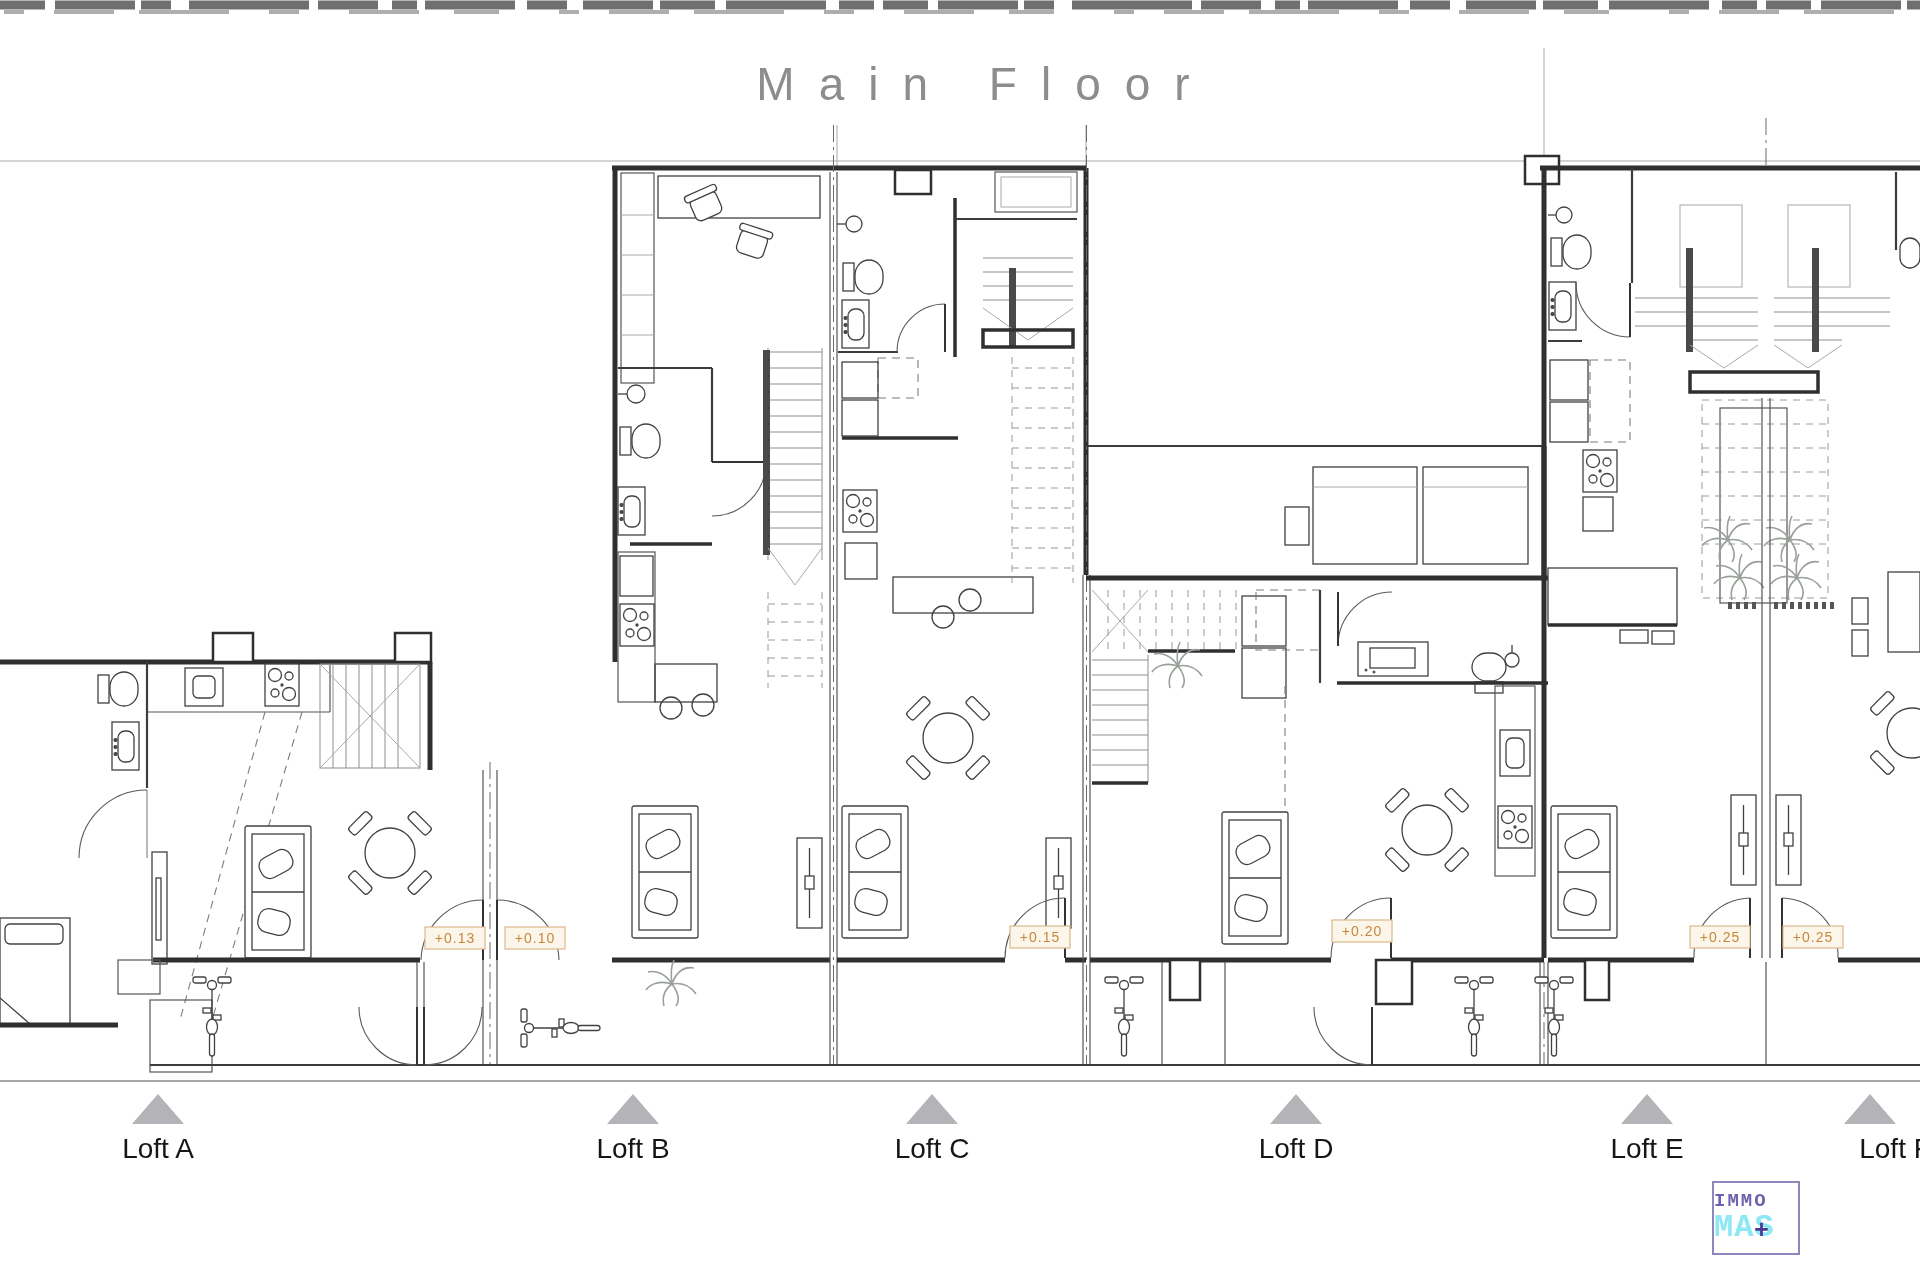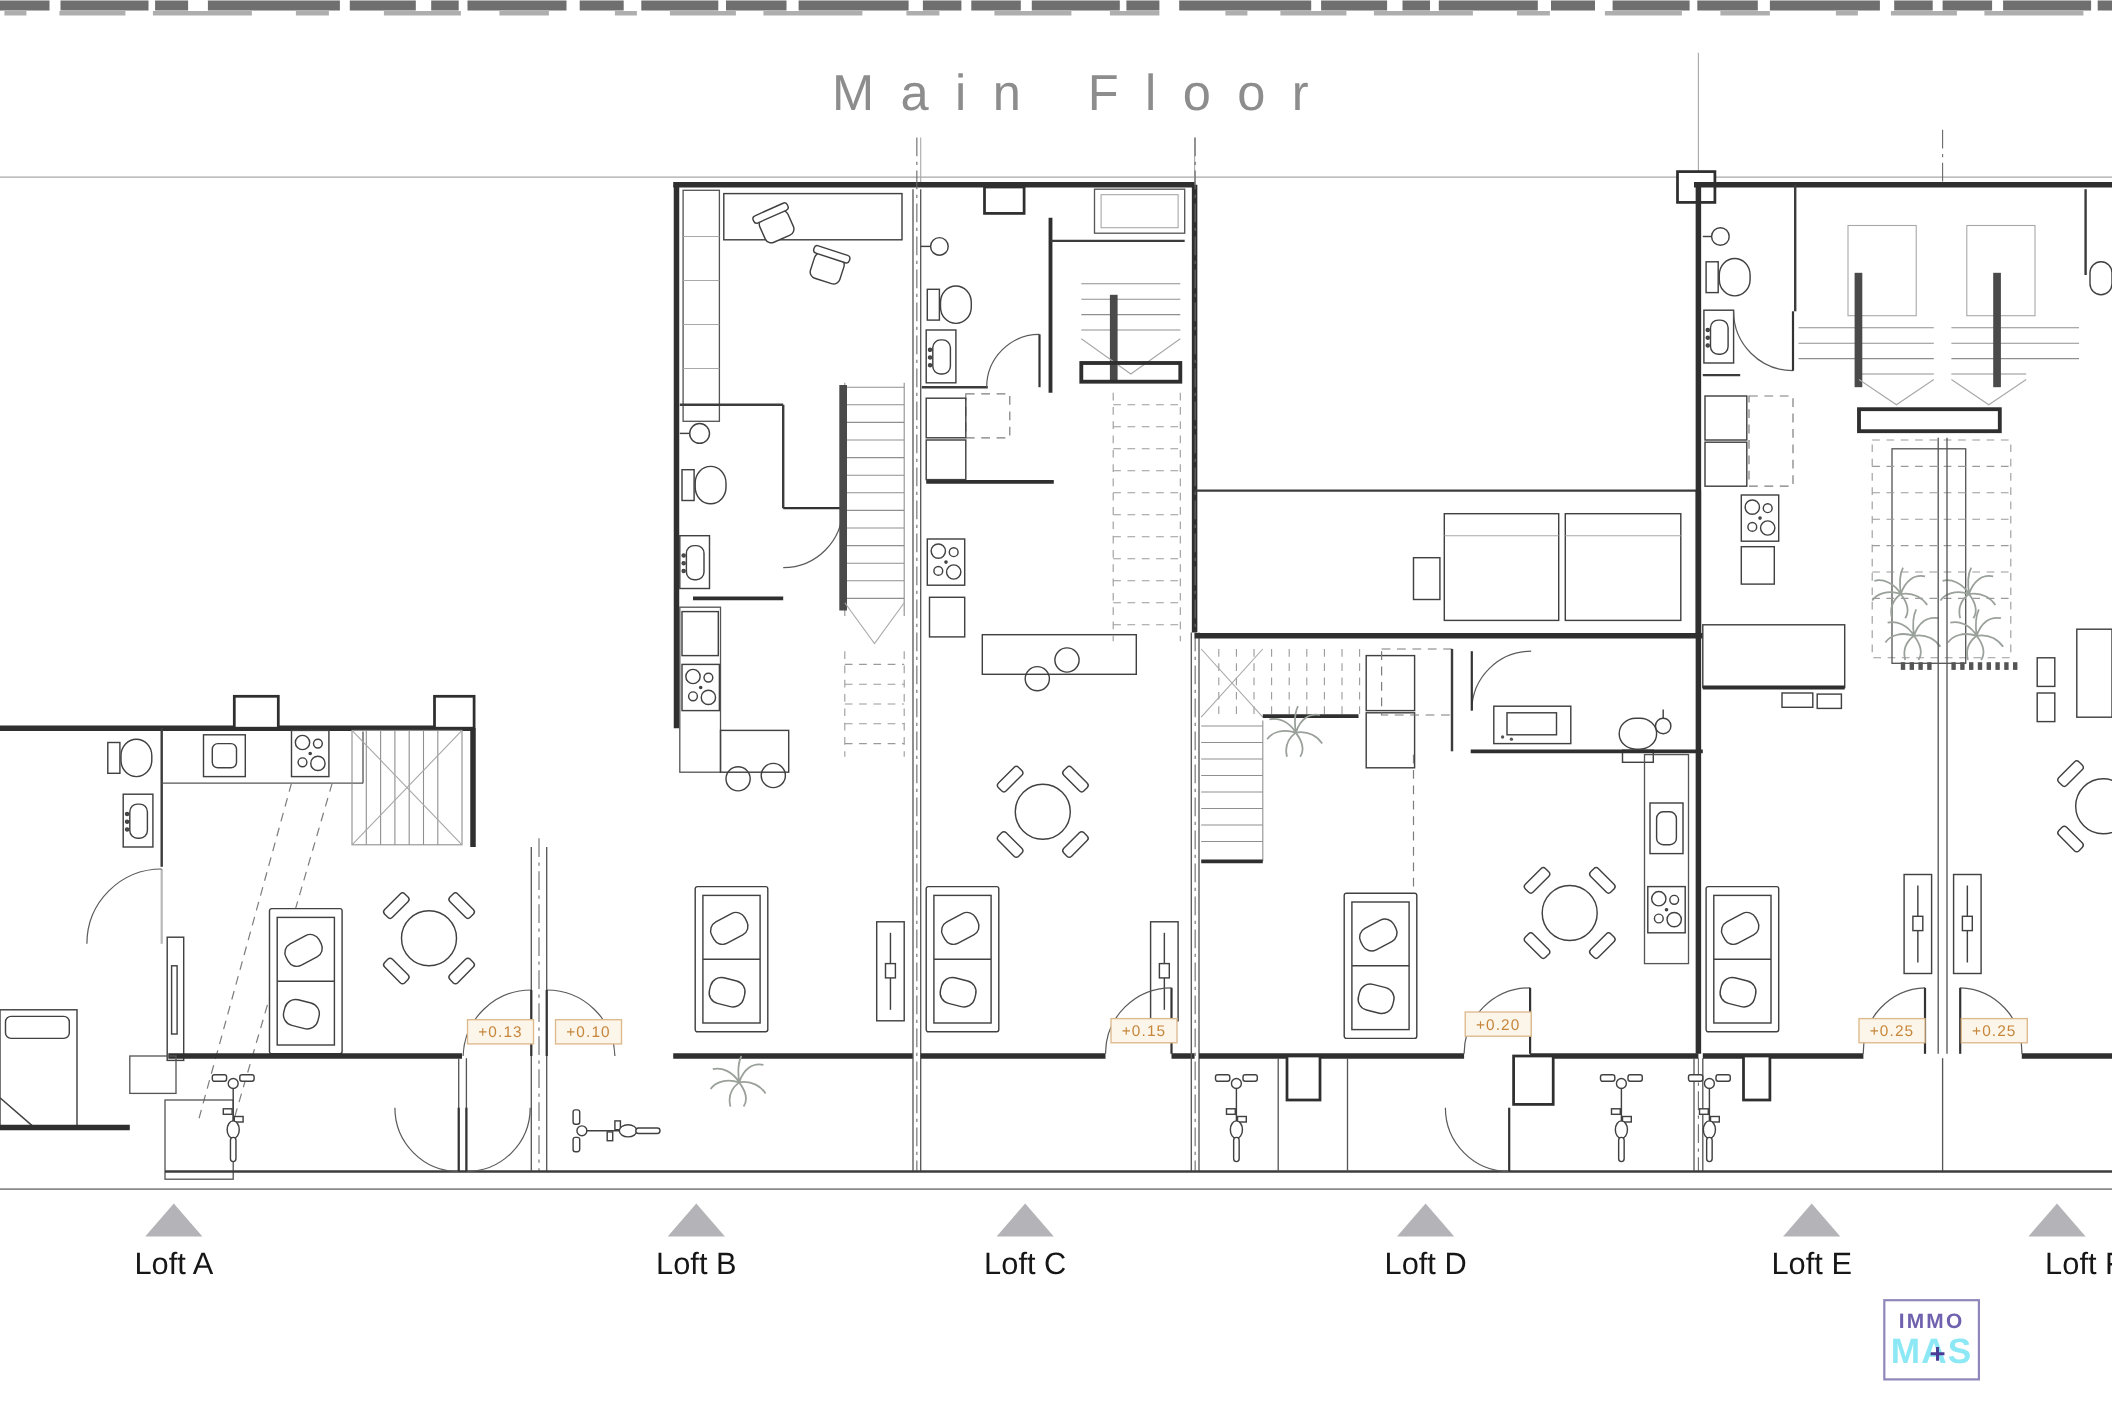--- a/index.html
+++ b/index.html
@@ -22,21 +22,21 @@
   .arc  {stroke:#5a5a5a;stroke-width:1.1;fill:none;}
   .leaf {stroke:#333;stroke-width:2;fill:none;}
   .pillar{fill:#ffffff;stroke:#2f2f2f;stroke-width:2.5;}
   .plant{stroke:#9aa09a;stroke-width:1.6;fill:none;}
   .tagbox{fill:#fcf5e9;stroke:#ddb88a;stroke-width:1.2;}
   .tag-t{font:14px "Liberation Sans",sans-serif;fill:#c6873c;letter-spacing:1px;}
   .lbl  {font:28px "Liberation Sans",sans-serif;fill:#161616;}
   .title-t{font:46px "Liberation Sans",sans-serif;fill:#8d8d8d;letter-spacing:24px;}
   
   .logo{position:absolute;left:1712px;top:1181px;width:84px;height:70px;
-        border:2px solid #8f87bb;background:#fff;text-align:center;line-height:1;}
+        border:2px solid #8f87bb;background:#fff;line-height:1;font-family:Liberation Mono, monospace;}
   .logo-immo{display:block;margin-top:9px;font-size:19px;font-weight:bold;color:#6f61ad;letter-spacing:2px;}
   .logo-mas{display:block;margin-top:1px;font-size:32px;font-weight:bold;color:#8ce8f4;letter-spacing:1px;}
   .logo-plus{position:absolute;left:40px;top:36px;font-size:25px;font-weight:bold;color:#4a3c96;}
 </style>
 </head>
 <body>
 
 <div id="stage">
 <svg width="1920" height="1280" viewBox="0 0 1920 1280">
 

